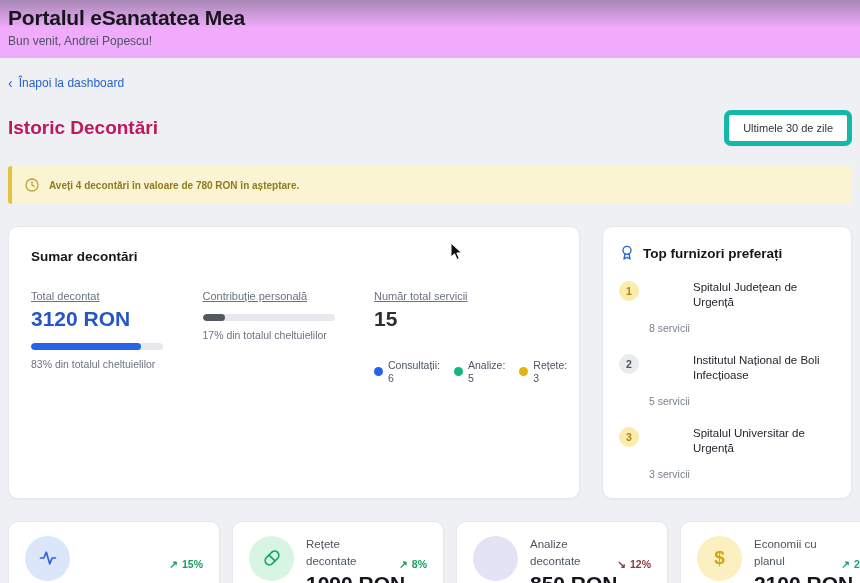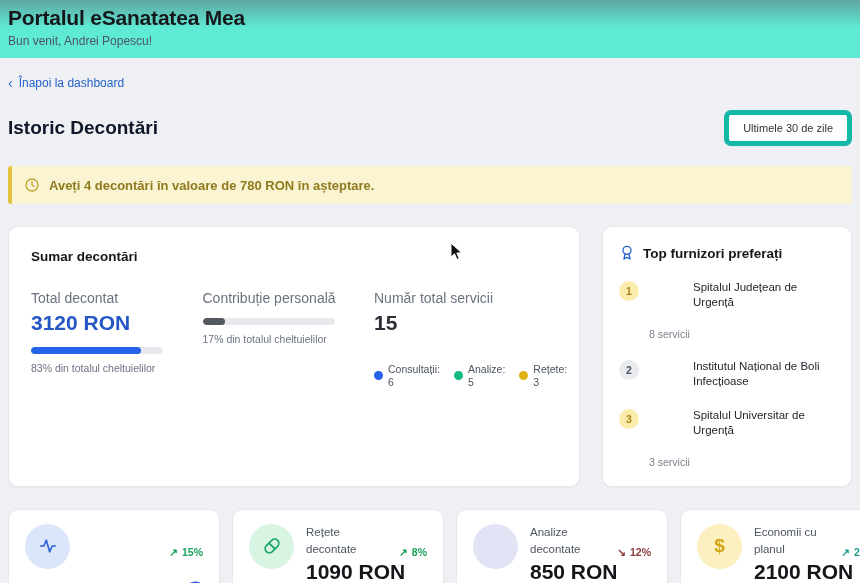--- a/index.html
+++ b/index.html
@@ -5,86 +5,86 @@
   * { margin:0; padding:0; box-sizing:border-box; }
   html,body { width:860px; height:583px; overflow:hidden; }
   body {
     font-family:"Liberation Sans", sans-serif;
     background:#eef0f3;
     position:relative;
     color:#1c1e22;
   }
   
   .app-header {
-    background:#5eead4;
+    background:#f0abfc;
     padding:6px 10px 10px 8px;
     position:relative;
   }
   .app-header::before {
     content:"";
     position:absolute; left:0; top:0; right:0; height:28px;
     background:linear-gradient(to bottom, rgba(95,100,110,.5), rgba(95,100,110,0));
     pointer-events:none;
   }
   .app-title { font-size:21px; font-weight:700; color:#15171b; letter-spacing:-.2px; position:relative; }
   .welcome { font-size:12px; color:#4d5560; margin-top:4px; }
   
   .back-row { padding:16px 8px 0 8px; }
   .back-link { display:inline-flex; align-items:center; gap:6px; color:#2563c9; font-size:12px; cursor:pointer; text-decoration:none; }
   .back-chevron { font-size:14px; line-height:1; }
   
   .title-row { display:flex; align-items:center; justify-content:space-between; padding:18px 8px 0 8px; }
-  .page-title { font-size:19px; font-weight:700; color:#0f172a; }
+  .page-title { font-size:19px; font-weight:700; color:#be185d; }
   .period-button {
     background:#fff; border:5px solid #14b8a6; border-radius:7px;
     padding:7px 14px; font-size:11px; color:#30343a;
     font-family:"Liberation Sans", sans-serif; cursor:pointer;
     box-shadow:0 1px 1px rgba(0,0,0,.03);
   }
   
   .alert {
     margin:20px 8px 0 8px;
     background:#fbf4d3;
     border-left:4px solid #e3c33f;
     border-radius:3px;
     padding:11px 12px;
     display:flex; align-items:center; gap:9px;
   }
-  .alert-text { font-size:13px; font-weight:700; color:#8f7b1e; }
+  .alert-text { font-size:10px; font-weight:700; color:#8f7b1e; }
   
   .card {
     background:#fff; border:1px solid #e6e8ec; border-radius:10px;
     box-shadow:0 1px 2px rgba(20,25,35,.04);
   }
   
   .summary-row { display:flex; gap:22px; margin:22px 8px 0 8px; align-items:stretch; }
   .summary-card { width:572px; padding:22px; }
   .card-title { font-size:13.5px; font-weight:700; color:#15171b; }
   .metrics { display:flex; margin-top:26px; }
   .metric { width:183px; }
-  .metric-label { font-size:14px; color:#6b7280; }
+  .metric-label { font-size:11px; color:#6b7280;text-decoration:underline; }
   .metric-value { font-size:21px; font-weight:700; margin-top:5px; }
   .progress-track { width:132px; height:7px; background:#e7e9ec; border-radius:4px; margin-top:12px; overflow:hidden; }
   .progress-fill { height:100%; border-radius:4px; }
   .metric-caption { font-size:10.5px; color:#6b7280; margin-top:8px; }
   .legend { display:flex; gap:14px; margin-top:28px; }
   .legend-item { display:flex; gap:5px; font-size:10.5px; color:#4b5563; }
   .legend-dot { width:9px; height:9px; border-radius:50%; margin-top:8px; flex:none; }
   .legend-num { margin-top:1px; }
   
   .providers-card { width:250px; padding:18px 16px; }
   .providers-head { display:flex; align-items:center; gap:8px; }
   .provider-item { display:flex; gap:10px; margin-top:19px; }
   .rank-circle {
     width:20px; height:20px; border-radius:50%; flex:none;
     display:flex; align-items:center; justify-content:center;
     font-size:10.5px; font-weight:700; margin-top:1px;
   }
   .provider-name { font-size:11.5px; color:#23272e; line-height:1.3;margin-left:44px; }
-  .provider-services { font-size:10.5px; color:#7a828c; margin-top:18px; }
+  .provider-services { font-size:10.5px; color:#7a828c; margin-top:12px; }
   
   .stats-row { display:flex; gap:12px; margin:22px 0 0 8px; }
   .stat-card { width:212px; min-width:212px; height:154px; padding:14px 16px 10px 16px; position:relative; }
   .stat-head { display:flex; gap:12px; }
   .stat-icon-circle {
     width:45px; height:45px; border-radius:50%; flex:none;
     display:flex; align-items:center; justify-content:center;
   }
   .stat-title { font-size:11.5px; color:#4d5560; line-height:1.5; padding-right:44px; }
   .stat-value { font-size:21px; font-weight:700; color:#14161a; margin-top:2px; }
@@ -192,20 +192,21 @@
       <span class="rank-circle" style="background: rgb(252, 236, 171); color: rgb(168, 131, 28);">1</span>
       <span>
         <div class="provider-name">Spitalul Județean de Urgență</div>
         <div class="provider-services">8 servicii</div>
       </span>
     </div>
     <div class="provider-item">
       <span class="rank-circle" style="background: rgb(233, 235, 238); color: rgb(75, 85, 99);">2</span>
       <span>
         <div class="provider-name">Institutul Național de Boli Infecțioase</div>
+        <div class="provider-services">5 servicii</div>
       </span>
     </div>
     <div class="provider-item">
       <span class="rank-circle" style="background: rgb(252, 236, 171); color: rgb(168, 131, 28);">3</span>
       <span>
         <div class="provider-name">Spitalul Universitar de Urgență</div>
         <div class="provider-services">3 servicii</div>
       </span>
     </div>
   </div>

